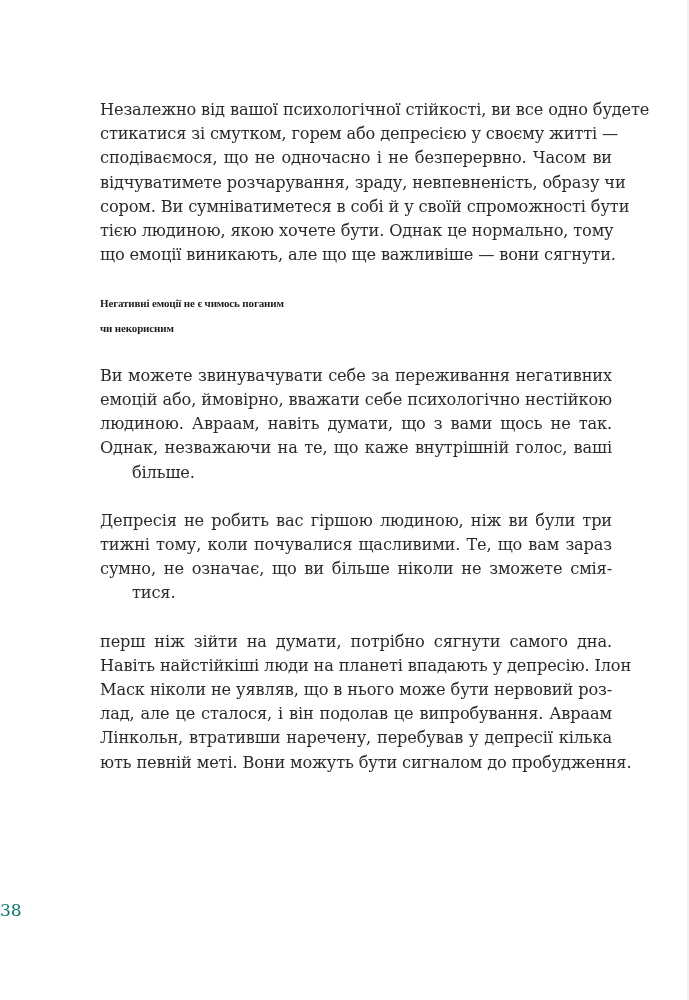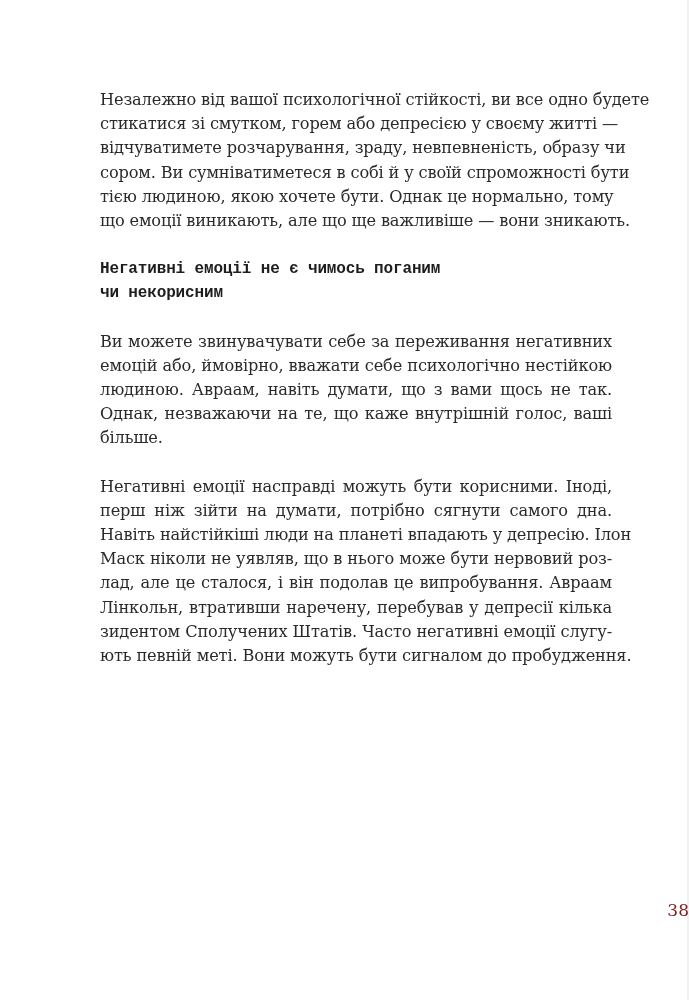--- a/index.html
+++ b/index.html
@@ -18,98 +18,104 @@
     left: 0; top: 0;
     width: 689px;
     height: 1000px;
     background: #ffffff;
     border-right: 2px solid #f1f1f1;
     box-sizing: border-box;
   }
   .text-block {
     position: absolute;
     left: 100px;
-    top: 88px;
+    top: 98px;
     width: 512px;
     font-family: "DejaVu Serif", "Liberation Serif", serif;
     font-size: 16.2px;
     line-height: 24.2px;
     color: #2a2a2a;
     letter-spacing: -0.15px;
   }
   .para {
     margin: 0 0 24px 0;
     text-align: justify;
   }
   .para .line {
     display: block;
     text-align: justify;
     text-align-last: justify;
     white-space: nowrap;
   }
   .para .line.last {
     text-align-last: left;
+    margin-left: 32px;
   }
   .heading {
     margin: 5px 0 24px 0;
-    font-family: Liberation Mono, monospace;
+    font-family: Liberation Serif, serif;
     font-weight: bold;
-    font-size: 16px;
+    font-size: 11px;
     line-height: 24.2px;
     color: #1e1e1e;
   }
   .heading .line { display: block; white-space: nowrap; }
   .page-number {
     position: absolute;
     left: 0;
     width: 689px;
     top: 900px;
-    text-align: right;
+    text-align: left;
     font-family: "DejaVu Serif", "Liberation Serif", serif;
     font-size: 17px;
-    color: #7f1d1d;
+    color: #0f766e;
   }
 </style>
 </head>
 <body>
 
 <div class="page">
   <div class="text-block">
 
     <p class="para">
       <span class="line">Незалежно від вашої психологічної стійкості, ви все одно будете</span>
       <span class="line">стикатися зі смутком, горем або депресією у своєму житті —</span>
+      <span class="line">сподіваємося, що не одночасно і не безперервно. Часом ви</span>
       <span class="line">відчуватимете розчарування, зраду, невпевненість, образу чи</span>
       <span class="line">сором. Ви сумніватиметеся в собі й у своїй спроможності бути</span>
       <span class="line">тією людиною, якою хочете бути. Однак це нормально, тому</span>
-      <span class="line">що емоції виникають, але що ще важливіше — вони зникають.</span>
+      <span class="line">що емоції виникають, але що ще важливіше — вони сягнути.</span>
     </p>
 
     <h2 class="heading">
       <span class="line">Негативні емоції не є чимось поганим</span>
       <span class="line">чи некорисним</span>
     </h2>
 
     <p class="para">
       <span class="line">Ви можете звинувачувати себе за переживання негативних</span>
       <span class="line">емоцій або, ймовірно, вважати себе психологічно нестійкою</span>
       <span class="line">людиною. Авраам, навіть думати, що з вами щось не так.</span>
       <span class="line">Однак, незважаючи на те, що каже внутрішній голос, ваші</span>
       <span class="line last">більше.</span>
     </p>
 
+    <p class="para">
+      <span class="line">Депресія не робить вас гіршою людиною, ніж ви були три</span>
+      <span class="line">тижні тому, коли почувалися щасливими. Те, що вам зараз</span>
+      <span class="line">сумно, не означає, що ви більше ніколи не зможете смія-</span>
+      <span class="line last">тися.</span>
+    </p>
 
 
     <p class="para">
-      <span class="line">Негативні емоції насправді можуть бути корисними. Іноді,</span>
       <span class="line">перш ніж зійти на думати, потрібно сягнути самого дна.</span>
       <span class="line">Навіть найстійкіші люди на планеті впадають у депресію. Ілон</span>
       <span class="line">Маск ніколи не уявляв, що в нього може бути нервовий роз-</span>
       <span class="line">лад, але це сталося, і він подолав це випробування. Авраам</span>
       <span class="line">Лінкольн, втративши наречену, перебував у депресії кілька</span>
-      <span class="line">зидентом Сполучених Штатів. Часто негативні емоції слугу-</span>
       <span class="line">ють певній меті. Вони можуть бути сигналом до пробудження.</span>
     </p>
 
   </div>
 
   <div class="page-number">38</div>
 </div>
 
 </body></html>

